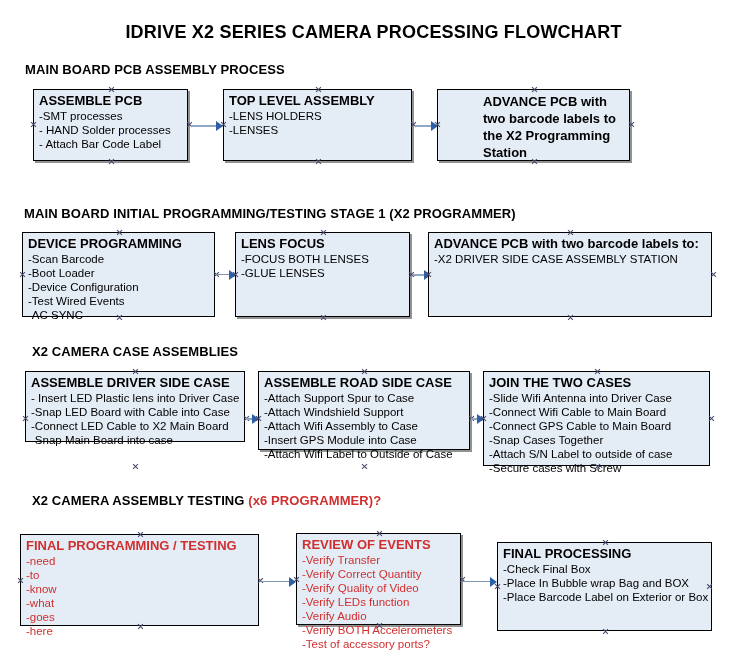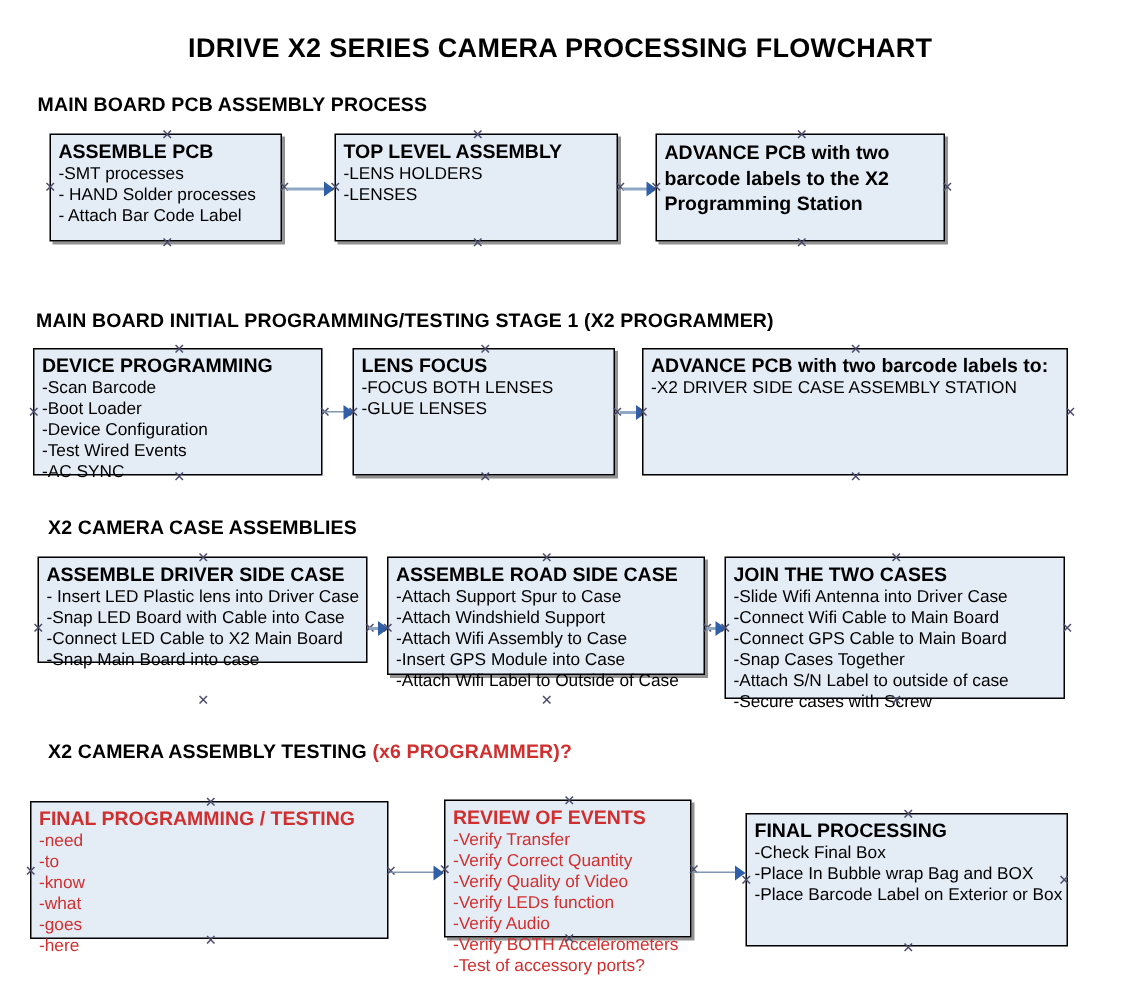--- a/index.html
+++ b/index.html
@@ -127,21 +127,21 @@
     </div>
     <span class="handle" style="left:-4px;top:31px;"></span>
     <span class="handle" style="left:91px;top:-4px;"></span>
     <span class="handle" style="left:91px;top:68px;"></span>
     <span class="handle" style="left:186px;top:31px;"></span>
   </div>
 
   <div class="conn" style="left:415px;top:121px;width:17px;"></div>
   <div class="arrowhead" style="left:431px;top:117px;"></div>
 
-  <div class="box" style="left:437px;top:85px;width:193px;height:72px;">
+  <div class="box" style="left:437px;top:85px;width:193px;height:72px;padding-left:40px;">
     <div class="box-inner">
       <div class="box-title multi">ADVANCE PCB with two barcode labels to the  X2 Programming Station</div>
     </div>
     <span class="handle" style="left:-4px;top:31px;"></span>
     <span class="handle" style="left:93px;top:-4px;"></span>
     <span class="handle" style="left:93px;top:68px;"></span>
     <span class="handle" style="left:190px;top:31px;"></span>
   </div>
 
   <div class="section-header" style="left:24px;top:202px;">MAIN BOARD INITIAL PROGRAMMING/TESTING STAGE 1 (X2 PROGRAMMER)</div>

